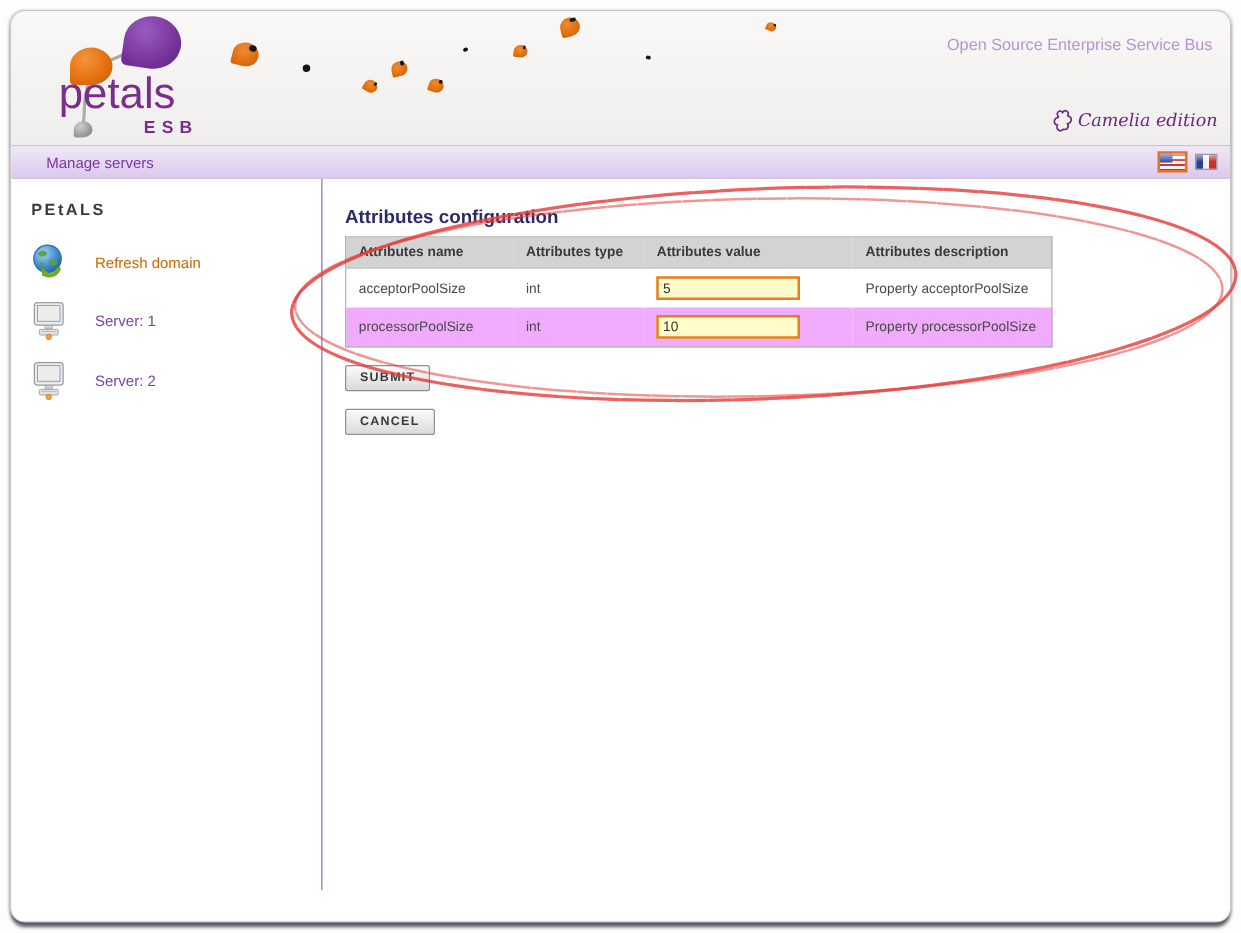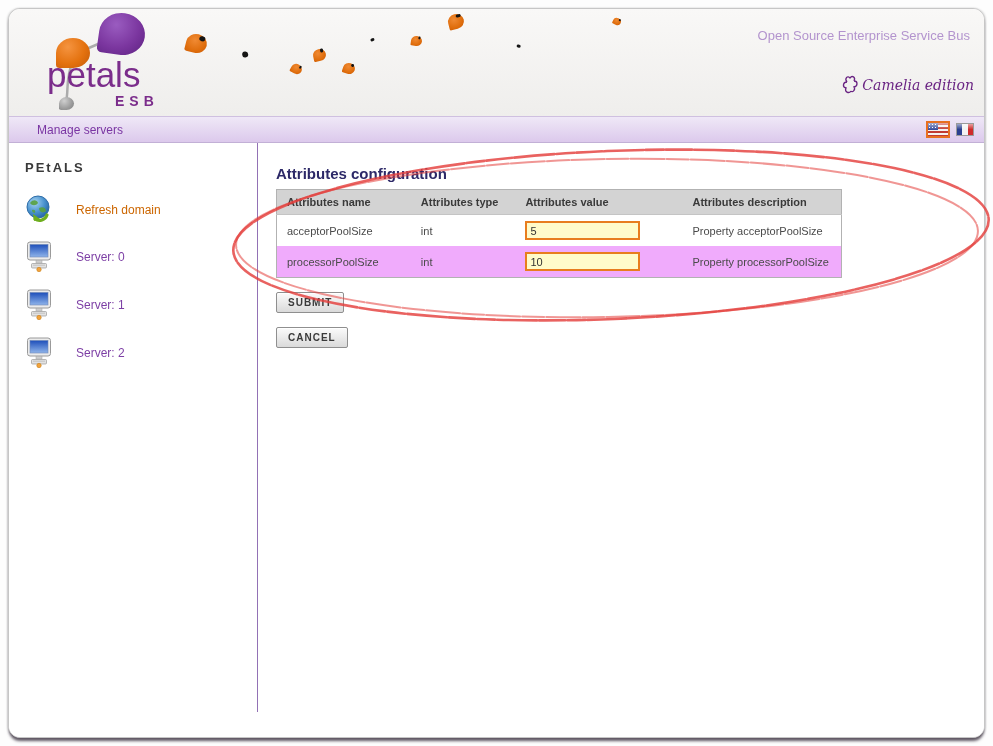--- a/index.html
+++ b/index.html
@@ -10,21 +10,21 @@
   .card {
     position:absolute; left:8px; top:8px; width:977px; height:730px;
     background:#ffffff; border:1px solid #c6c6c6; border-radius:12px;
     box-shadow:0 4px 3px -1px rgba(58,48,62,.8), -1px 0 2px rgba(0,0,0,.12), 1px 0 2px rgba(0,0,0,.12);
     overflow:hidden;
   }
 
   
   .header { position:relative; height:107px; background:linear-gradient(#f9f8f7, #efeeec); }
   .tagline { position:absolute; top:3px; right:14px; font-size:13px; color:#b394ce;margin-top:16px; }
-  .edition { position:absolute; bottom:20px; right:10px; display:flex; align-items:center; gap:2px;
+  .edition { position:absolute; bottom:8px; right:10px; display:flex; align-items:center; gap:2px;
              color:#6a2483; font-family:"DejaVu Serif", serif; font-style:italic; font-size:14px; }
 
   
   .logo { position:absolute; left:30px; top:2px; width:180px; height:105px; }
   .blob { position:absolute; }
   .blob.orange { background:radial-gradient(circle at 35% 30%, #f59440, #e4720f 55%, #c25806); }
   .blob.purple { background:radial-gradient(circle at 35% 30%, #9a5cc0, #7b369f 55%, #5c2180); }
   .blob.gray   { background:radial-gradient(circle at 35% 30%, #cfcfcf, #9a9a9a 60%, #7e7e7e); }
   .wordmark { position:absolute; left:8px; top:44px; font-size:35px; color:#7b2d8b; letter-spacing:0; font-weight:400; }
   .wordsub  { position:absolute; left:76px; top:82px; font-size:14px; font-weight:bold; color:#7b2d8b; letter-spacing:5px; }
@@ -176,37 +176,20 @@
             <circle cx="13" cy="12" r="11" fill="url(#gg)" stroke="#2f6da8" stroke-width="1"></circle>
             <path d="M5 8 C8 4,12 5,13 8 C11 11,7 11,5 8 Z" fill="#58a03f" opacity=".9"></path>
             <path d="M14 13 C18 11,21 13,21 16 C18 19,14 17,14 13 Z" fill="#58a03f" opacity=".9"></path>
             <path d="M7 15 C9 14,11 15,10 18 C8 18,7 17,7 15 Z" fill="#58a03f" opacity=".85"></path>
             <path d="M10 24 a8 8 0 0 0 12 -4" fill="none" stroke="#6fae1f" stroke-width="3.2" stroke-linecap="round"></path>
             <path d="M8 19 L9 26 L15 24 Z" fill="#6fae1f"></path>
           </svg>
           <a class="refresh-link">Refresh domain</a>
         </div>
 
-        <div class="side-item">
-          <svg width="29" height="31" viewBox="0 0 29 31">
-            <defs>
-                <linearGradient id="scr" x1="0" y1="0" x2="0" y2="1">
-              <stop offset="0%" stop-color="#1e4fba"></stop>
-                  <stop offset="100%" stop-color="#8fb4ea"></stop>
-                </linearGradient>
-              </defs>
-            <rect x="2.5" y="1" width="23" height="18" rx="2.5" fill="#ececec" stroke="#9a9a9a"></rect>
-            <rect x="5" y="3.5" width="18" height="12.5" fill="url(#scr)" stroke="#6f87b5" stroke-width=".6"></rect>
-            <rect x="11" y="19.5" width="6" height="2.5" fill="#cfcfcf" stroke="#a5a5a5" stroke-width=".5"></rect>
-            <rect x="6.5" y="22.5" width="15" height="4.5" rx="1" fill="#e2e2e2" stroke="#9a9a9a" stroke-width=".7"></rect>
-            <line x1="8" y1="24.2" x2="20" y2="24.2" stroke="#b5b5b5" stroke-width=".7"></line>
-            <circle cx="14" cy="28.5" r="2.2" fill="#f2a33c" stroke="#c97f1a" stroke-width=".6"></circle>
-          </svg>
-          <a class="server-link">Server: 0</a>
-        </div>
 
         <div class="side-item">
           <svg width="29" height="31" viewBox="0 0 29 31">
             <rect x="2.5" y="1" width="23" height="18" rx="2.5" fill="#ececec" stroke="#9a9a9a"></rect>
             <rect x="5" y="3.5" width="18" height="12.5" fill="url(#scr)" stroke="#6f87b5" stroke-width=".6"></rect>
             <rect x="11" y="19.5" width="6" height="2.5" fill="#cfcfcf" stroke="#a5a5a5" stroke-width=".5"></rect>
             <rect x="6.5" y="22.5" width="15" height="4.5" rx="1" fill="#e2e2e2" stroke="#9a9a9a" stroke-width=".7"></rect>
             <line x1="8" y1="24.2" x2="20" y2="24.2" stroke="#b5b5b5" stroke-width=".7"></line>
             <circle cx="14" cy="28.5" r="2.2" fill="#f2a33c" stroke="#c97f1a" stroke-width=".6"></circle>
           </svg>

